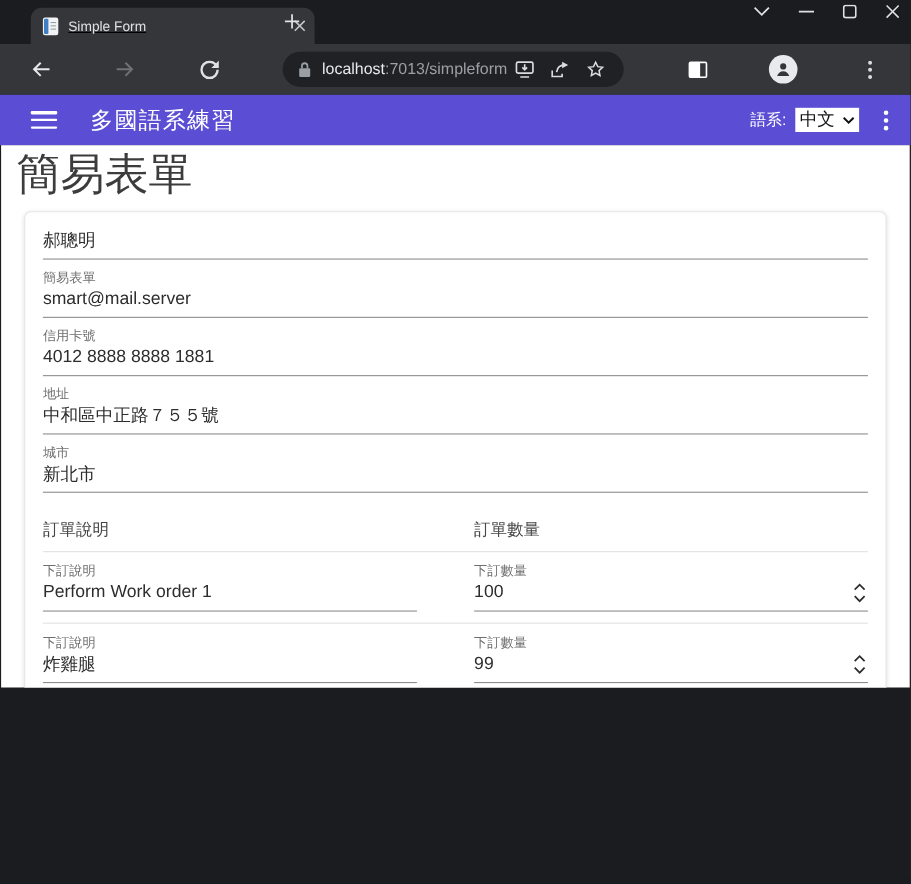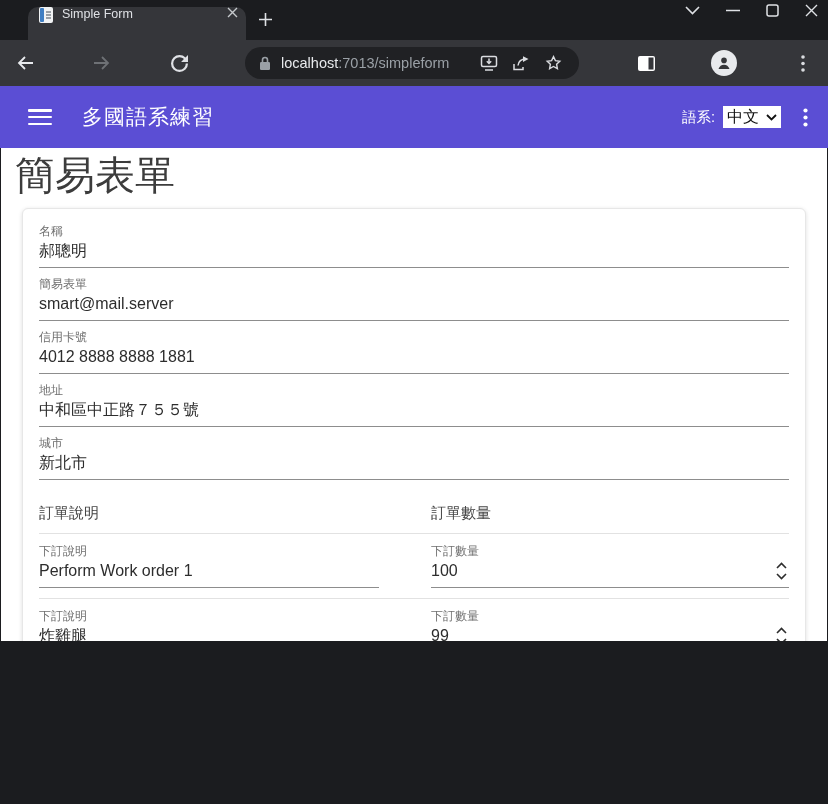--- a/index.html
+++ b/index.html
@@ -5,43 +5,43 @@
   :root{
     --appbar-bg:#5b4ed4; --button-bg:#5b4fd9; --frame-bg:#1b1c1f;
     --toolbar-bg:#35363a; --urlbar-bg:#202124;
   }
   *{margin:0;padding:0;box-sizing:border-box;}
   body{font-family:"Liberation Sans","DejaVu Sans",sans-serif;background:#000;}
   .screen{position:relative;width:828px;height:804px;background:var(--frame-bg);overflow:hidden;}
 
   
   .tabstrip{position:relative;height:40px;background:var(--frame-bg);}
-  .tab{position:absolute;left:28px;top:7px;width:218px;height:33px;background:var(--toolbar-bg);
-       border-radius:10px 10px 0 0;display:flex;align-items:flex-start;padding:0 8px 0 11px;}
+  .tab{position:absolute;left:28px;top:7px;width:258px;height:33px;background:var(--toolbar-bg);
+       border-radius:10px 10px 0 0;display:flex;align-items:center;padding:0 8px 0 11px;text-decoration:underline;}
   .favicon{width:14px;height:16px;background:#f1f3f4;border-radius:2px;position:relative;flex:0 0 auto;}
   .favicon::before{content:"";position:absolute;left:1px;top:1px;bottom:1px;width:4px;background:#3f7ec2;border-radius:1px;}
   .favicon::after{content:"";position:absolute;left:7px;top:4px;width:5px;height:1.5px;background:#9aa0a6;box-shadow:0 3px 0 #9aa0a6,0 6px 0 #9aa0a6;}
   .tab-title{color:#dfe1e5;font-size:12.5px;margin-left:9px;flex:1;white-space:nowrap;overflow:hidden;}
   .icon-btn{display:flex;align-items:center;justify-content:center;background:none;border:none;cursor:pointer;}
   .newtab{position:absolute;left:258px;top:12px;}
   .wincontrols{position:absolute;right:10px;top:4px;display:flex;align-items:center;gap:26px;}
 
   
-  .toolbar{position:relative;height:46px;background:var(--toolbar-bg);display:flex;align-items:center;padding:0 8px;gap:43px;}
+  .toolbar{position:relative;height:46px;background:var(--toolbar-bg);display:flex;align-items:center;padding:0 20px;gap:43px;}
   .nav-ic{width:34px;display:flex;justify-content:center;}
   .urlbar{flex:1;height:32px;background:var(--urlbar-bg);border-radius:16px;margin:0 8px 0 6px;
           display:flex;align-items:center;padding:0 10px 0 14px;}
   .url-text{flex:1;font-size:14.5px;margin-left:10px;white-space:nowrap;overflow:hidden;}
   .url-host{color:#e8eaed;}
   .url-rest{color:#9aa0a6;}
   .pill-ic{width:32px;display:flex;justify-content:center;}
   .avatar{width:26px;height:26px;border-radius:50%;background:#e8eaed;display:flex;align-items:center;justify-content:center;margin:0 6px;}
 
   
-  .appbar{height:62px;background:var(--appbar-bg);display:flex;align-items:center;padding:0 16px;}
+  .appbar{height:46px;background:var(--appbar-bg);display:flex;align-items:center;padding:0 16px;}
   .hamburger{width:24px;height:16px;display:flex;flex-direction:column;justify-content:space-between;margin:0 8px 0 12px;cursor:pointer;}
   .hamburger span{display:block;height:2.5px;background:#fff;border-radius:1px;}
   .app-title{color:#fff;font-size:21px;margin-left:22px;letter-spacing:1px;flex:1;}
   .lang-label{color:#fff;font-size:14.5px;margin-right:8px;}
   .lang-select{width:58px;height:22px;background:#fff;display:flex;align-items:center;padding:0 4px;cursor:pointer;}
   .lang-value{font-size:16px;color:#111;flex:1;}
   .appbar-dots{margin:0 4px 0 22px;cursor:pointer;}
 
   
   .content{position:relative;height:493px;background:#fff;margin:0 1px;overflow:hidden;}
@@ -196,21 +196,20 @@
         </svg>
     </span>
   </div>
 
   <div class="content">
     <h1 class="page-title">簡易表單</h1>
 
     <div class="card">
 
       <div class="field">
-        <label class="flabel">名稱</label>
         <input value="郝聰明" style="">
       </div>
       <div class="field">
         <label class="flabel">簡易表單</label>
         <input value="smart@mail.server" style="">
       </div>
       <div class="field">
         <label class="flabel">信用卡號</label>
         <input value="4012 8888 8888 1881" style="">
       </div>

